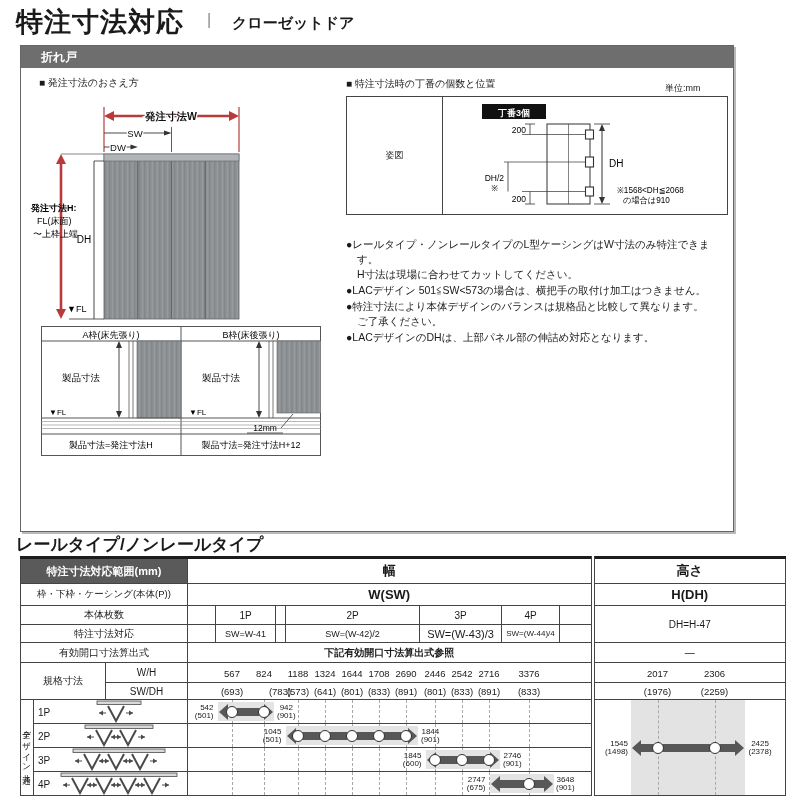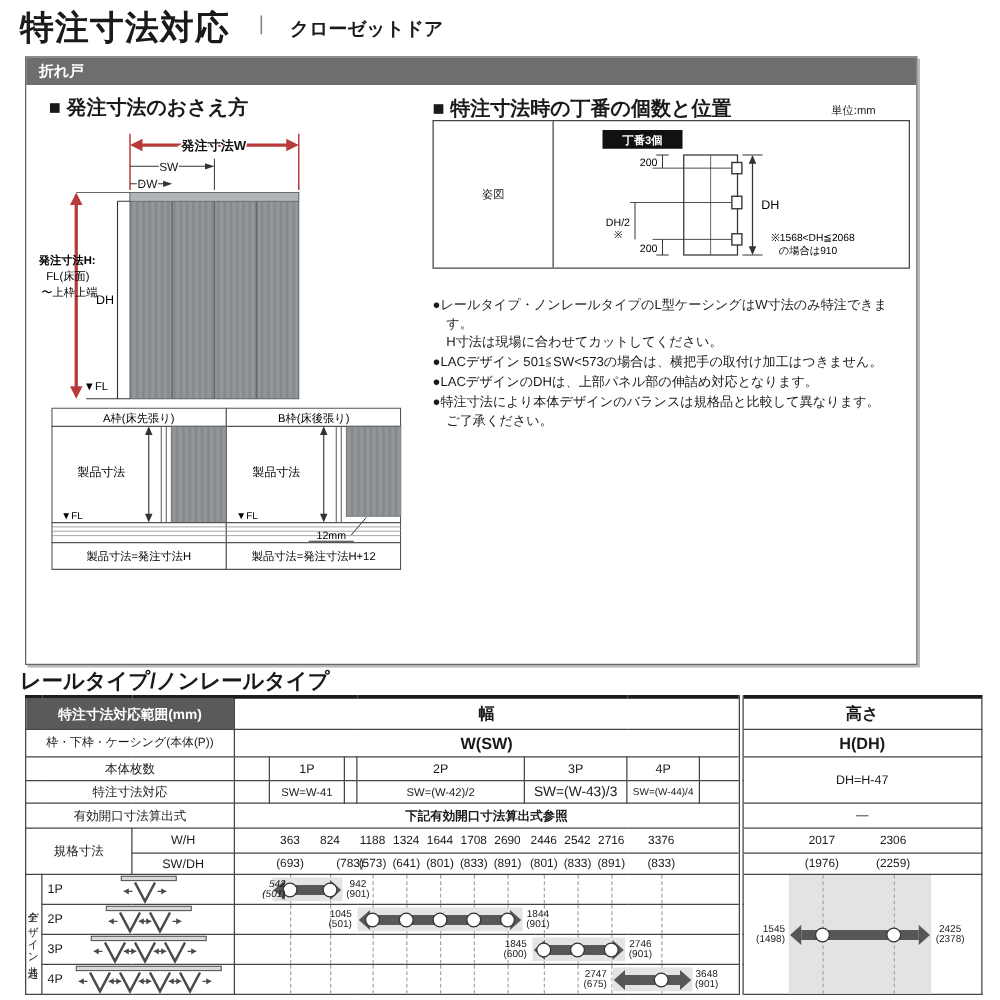--- a/index.html
+++ b/index.html
@@ -1,22 +1,22 @@
 <!DOCTYPE html>
 <html><head>
 <meta charset="utf-8">
 <style>
   html,body{margin:0;padding:0;background:#fff}
   body{width:800px;height:800px;position:relative;font-family:"Liberation Sans",sans-serif;color:#1a1a1a;overflow:hidden}
   .hdr-title{position:absolute;left:16px;top:4px;font-size:27px;font-weight:bold;letter-spacing:1px}
   .hdr-sep{position:absolute;left:207px;top:11px;font-size:16px;color:#888}
   .hdr-sub{position:absolute;left:232px;top:14px;font-size:15px;font-weight:bold}
   .panel{position:absolute;left:20px;top:45px;width:712px;height:485px;border:1px solid #666;box-shadow:2px 2px 0 #b9b9b9;background:#fff}
-  .tab{height:22px;background:#6e6e6e;color:#fff;font-size:12px;font-weight:bold;line-height:22px;padding-left:10px}
-  .sec-head{position:absolute;font-size:16px;font-weight:bold}
+  .tab{height:22px;background:#6e6e6e;color:#fff;font-size:12px;font-weight:bold;line-height:22px;padding-left:20px}
+  .sec-head{position:absolute;font-size:10px;font-weight:normal}
   .unit{position:absolute;left:644px;top:36px;font-size:9px}
   .door-svg{position:absolute;left:8px;top:48px}
   .frames-svg{position:absolute;left:20px;top:280px}
   .hinge-box{position:absolute;left:325px;top:50px;width:380px;height:117px;border:1px solid #444}
   .hinge-left{position:absolute;left:0;top:0;width:95px;height:100%;border-right:1px solid #444;display:flex;align-items:center;justify-content:center;font-size:9px}
   .hinge-svg{position:absolute;left:95px;top:0}
   .notes{position:absolute;left:325px;top:190px;width:382px}
   .notes .sec-head{position:static}
   .note-item{font-size:10.5px;line-height:15px;white-space:pre-line;padding-left:11px;text-indent:-11px;margin-top:1px}
   .sec-title{position:absolute;left:16px;top:533px;font-size:17px;font-weight:bold}
@@ -188,23 +188,23 @@
       <text x="167" y="70" font-size="10">DH</text>
       <text x="175" y="96" font-size="8.2">※1568&lt;DH≦2068</text>
       <text x="181" y="106" font-size="8.2">の場合は910</text>
     </svg>
   </div>
 
   <div class="notes">
     <div class="note-item">●レールタイプ・ノンレールタイプのL型ケーシングはW寸法のみ特注できます。
 H寸法は現場に合わせてカットしてください。</div>
     <div class="note-item">●LACデザイン 501≦SW&lt;573の場合は、横把手の取付け加工はつきません。</div>
-    <div class="note-item">●LACデザインのDHは、上部パネル部の伸詰め対応となります。</div>
     <div class="note-item">●特注寸法により本体デザインのバランスは規格品と比較して異なります。
 ご了承ください。</div>
+    <div class="note-item">●LACデザインのDHは、上部パネル部の伸詰め対応となります。</div>
   </div>
 </div>
 
 <div class="sec-title">レールタイプ/ノンレールタイプ</div>
 
 <table class="sizetable">
   <colgroup>
     <col style="width:13px">
       <col style="width:72px">
       <col style="width:82px">
@@ -252,21 +252,21 @@
   <tr class="r5">
     <td colspan="3">有効開口寸法算出式</td>
     <td colspan="7" class="ref">下記有効開口寸法算出式参照</td>
     <td class="hcol">―</td>
   </tr>
   <tr class="r6">
     <td colspan="2" rowspan="2">規格寸法</td>
     <td>W/H</td>
     <td colspan="7">
           <div class="poswrap" id="wnum-0">
-            <div class="num" style="left: 44px;">363</div>
+            <div class="num" style="left: 44px;">567</div>
             <div class="num" style="left: 76px;">824</div>
             <div class="num" style="left: 110px;">1188</div>
             <div class="num" style="left: 137px;">1324</div>
             <div class="num" style="left: 164px;">1644</div>
             <div class="num" style="left: 191px;">1708</div>
             <div class="num" style="left: 218px;">2690</div>
             <div class="num" style="left: 247px;">2446</div>
             <div class="num" style="left: 274px;">2542</div>
             <div class="num" style="left: 301px;">2716</div>
             <div class="num" style="left: 341px;">3376</div>
@@ -328,21 +328,21 @@
             <div class="gline" style="left: 191px;"></div>
             <div class="gline" style="left: 218px;"></div>
             <div class="gline" style="left: 247px;"></div>
             <div class="gline" style="left: 274px;"></div>
             <div class="gline" style="left: 301px;"></div>
             <div class="gline" style="left: 341px;"></div>
             <div class="band" style="left: 30px; width: 56px;"></div>
             <div class="bar" style="left: 40px; width: 36px;"></div>
             <div class="circ" style="left: 44px;"></div>
             <div class="circ" style="left: 76px;"></div>
-            <div class="clab clabL" style="right: 362px; font-style: italic;">542
+            <div class="clab clabL" style="right: 377px;">542
 (501)</div>
             <div class="clab" style="left: 89px;">942
 (901)</div>
           </div>
         </td>
     <td rowspan="4" class="hchartcell">
           <div class="chartwrap" id="hchart">
             <div class="hband" style="left: 36px; width: 114px;"></div>
             <div class="gline" style="left: 63px;"></div>
             <div class="gline" style="left: 120px;"></div>

